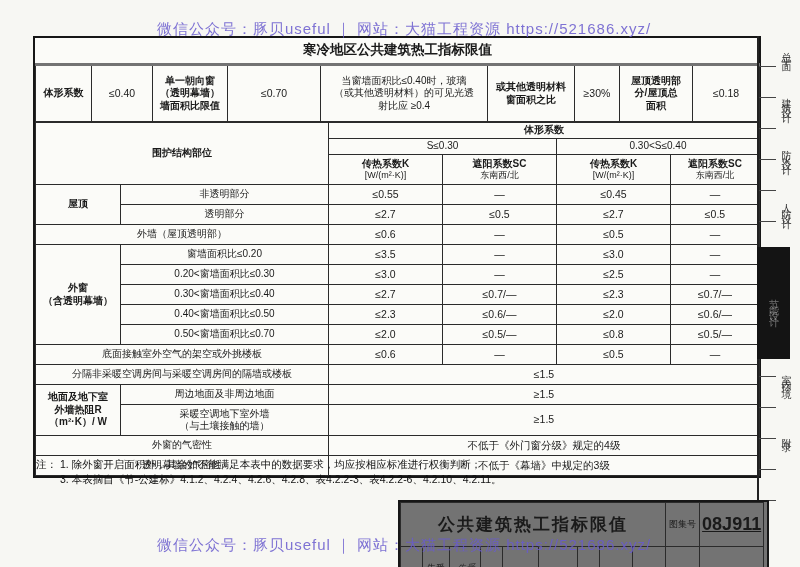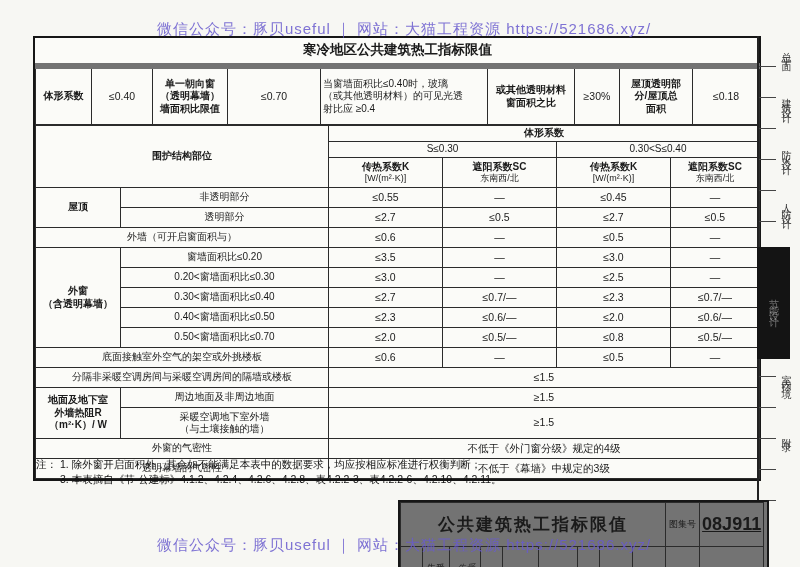--- a/index.html
+++ b/index.html
@@ -17,21 +17,21 @@
   }
   .wm-top{top:20px;}
   .wm-bottom{top:536px;}
 
   
   .sheet{position:absolute;left:33px;top:36px;width:724px;border:2px solid #161616;background:#fbfbf8;}
   table{border-collapse:collapse;table-layout:fixed;width:724px;}
   td{border:1px solid #2b2b2b;text-align:center;vertical-align:middle;
      font-size:10px;line-height:1.25;padding:0 2px;overflow:hidden;}
   .pre{white-space:pre-line;}
-  .sheet-title td{border-bottom:6px solid #737373;border-top:none;border-left:none;border-right:none;
+  .sheet-title td{border-bottom:3px solid #737373;border-top:none;border-left:none;border-right:none;
      font-size:13.5px;font-weight:bold;height:25px;}
   .hdr1 td{height:55px;}
   .lbl{font-weight:bold;}
   .val{font-size:10.5px;}
   .left-cell{font-weight:bold;}
   .h2a{height:16px;}
   .h2b{height:16px;}
   .h2c{height:30px;}
   .drow td{height:19px;}
   .drow-tall td{height:30px;}
@@ -90,21 +90,21 @@
         <tr class="sheet-title">
       <td colspan="9">寒冷地区公共建筑热工指标限值</td>
     </tr>
     <tr class="hdr1">
       <td class="lbl">体形系数</td>
       <td class="val">≤0.40</td>
       <td class="lbl pre">单一朝向窗
 （透明幕墙）
 墙面积比限值</td>
       <td class="val">≤0.70</td>
-      <td class="pre" style="text-align:left">当窗墙面积比≤0.40时，玻璃
+      <td class="pre" style="text-align:center">当窗墙面积比≤0.40时，玻璃
 （或其他透明材料）的可见光透
 射比应 ≥0.4</td>
       <td class="lbl pre">或其他透明材料
 窗面积之比</td>
       <td class="val">≥30%</td>
       <td class="lbl pre">屋顶透明部
 分/屋顶总
 面积</td>
       <td class="val">≤0.18</td>
     </tr>
@@ -145,21 +145,21 @@
       <td class="val">—</td>
     </tr>
     <tr class="drow">
       <td>透明部分</td>
       <td class="val">≤2.7</td>
       <td class="val">≤0.5</td>
       <td class="val">≤2.7</td>
       <td class="val">≤0.5</td>
     </tr>
     <tr class="drow">
-      <td colspan="2">外墙（可开启窗面积与）</td>
+      <td colspan="2">外墙（屋顶透明部）</td>
       <td class="val">≤0.6</td>
       <td class="val">—</td>
       <td class="val">≤0.5</td>
       <td class="val">—</td>
     </tr>
     <tr class="drow">
       <td rowspan="5" class="left-cell pre">外窗
 （含透明幕墙）</td>
       <td>窗墙面积比≤0.20</td>
       <td class="val">≤3.5</td>

